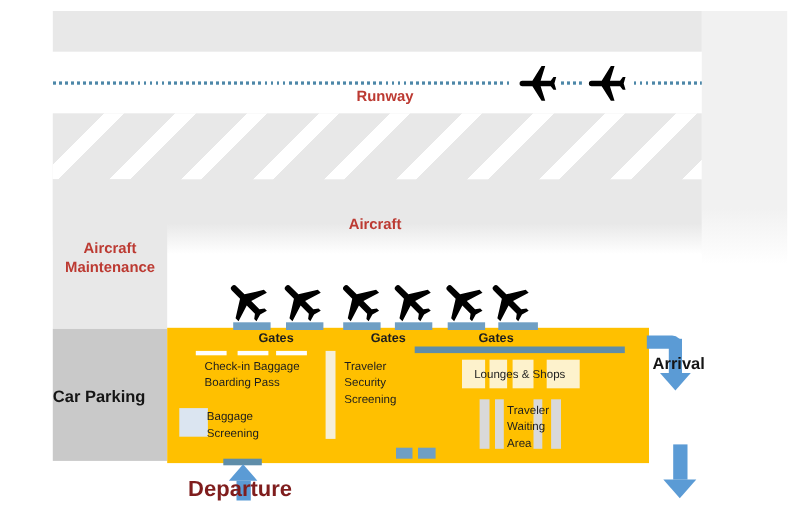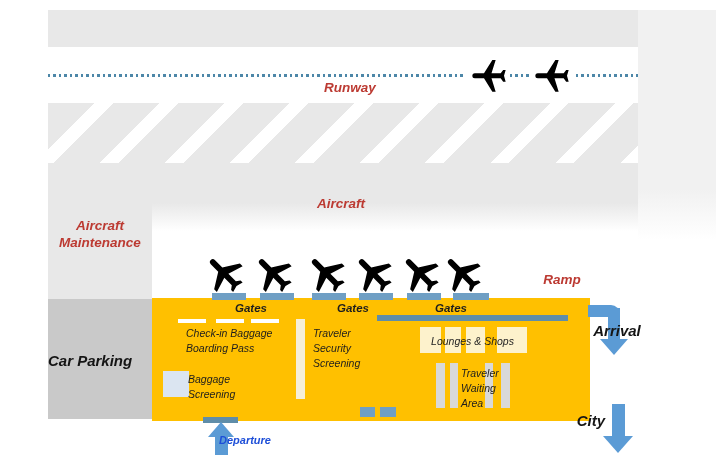--- a/index.html
+++ b/index.html
@@ -1,18 +1,18 @@
 <!DOCTYPE html>
 <html><head>
 <meta charset="utf-8">
 <style>
   html,body { margin:0; padding:0; background:#fff; }
   .stage {
     position:relative; width:716px; height:462px; background:#ffffff;
-    overflow:hidden; font-family:"Liberation Sans", sans-serif;font-style:italic;
+    overflow:hidden; font-family:"Liberation Sans", sans-serif;
   }
   .abs { position:absolute; }
 
   
   .col-faint { left:638px; top:10px; width:78px; height:230px;
     background:linear-gradient(to bottom,#f1f1f1 0%,#f1f1f1 78%,rgba(241,241,241,0) 100%); }
   .band-top { left:48px; top:10px; width:590px; height:37px; background:#e8e8e8; }
   .runway-line { left:48px; top:74px; width:590px; height:3px;
     background:repeating-linear-gradient(90deg,#4d87a8 0 2.5px,rgba(0,0,0,0) 2.5px 5.5px); z-index:1; }
   .band-taxi { left:48px; top:103px; width:590px; height:130px;
@@ -104,21 +104,20 @@
 
   <div class="abs gate-bar" style="left:212px;top:293px;width:34px"></div>
   <div class="abs gate-bar" style="left:260px;top:293px;width:34px"></div>
   <div class="abs gate-bar" style="left:312px;top:293px;width:34px"></div>
   <div class="abs gate-bar" style="left:359px;top:293px;width:34px"></div>
   <div class="abs gate-bar" style="left:407px;top:293px;width:34px"></div>
   <div class="abs gate-bar" style="left:453px;top:293px;width:36px"></div>
 
   <div class="abs red-lbl" style="left:300px;top:79px;width:100px">Runway</div>
   <div class="abs red-lbl" style="left:291px;top:195px;width:100px">Aircraft</div>
-  <div class="abs red-lbl" style="left:522px;top:271px;width:80px">Ramp</div>
   <div class="abs red-lbl" style="left:48px;top:217px;width:104px">
     <div>Aircraft</div>
     <div>Maintenance</div>
   </div>
   <div class="abs blk-lbl" style="left:48px;top:352px;width:104px;font-size:15px;text-align:left">Car Parking</div>
 
   <div class="abs tlabel" style="left:226px;top:301px;width:50px;text-align:center;font-weight:600;font-size:11.5px">Gates</div>
   <div class="abs tlabel" style="left:328px;top:301px;width:50px;text-align:center;font-weight:600;font-size:11.5px">Gates</div>
   <div class="abs tlabel" style="left:426px;top:301px;width:50px;text-align:center;font-weight:600;font-size:11.5px">Gates</div>
 
@@ -160,26 +159,25 @@
   <div class="abs wait-bar" style="left:501px;width:9px"></div>
   <div class="abs tlabel" style="left:461px;top:366px">
     <div>Traveler</div>
     <div>Waiting</div>
     <div>Area</div>
   </div>
 
   <div class="abs dep-bar"></div>
   <div class="abs tri dep-head"></div>
   <div class="abs arrow-part dep-stem"></div>
-  <div class="abs blk-lbl" style="left:171px;top:434px;width:100px;font-size:11px;text-align:right;color:#1d4ed8">Departure</div>
+  <div class="abs blk-lbl" style="left:171px;top:434px;width:100px;font-size:20px;text-align:left;color:#7f1d1d">Departure</div>
 
   <div class="abs arrow-part arr-h"></div>
   <div class="abs arrow-part arr-v"></div>
   <div class="abs tri arr-head"></div>
   <div class="abs blk-lbl" style="left:584px;top:322px;width:66px;font-size:15px;text-align:center">Arrival</div>
 
   <div class="abs arrow-part city-stem"></div>
   <div class="abs tri city-head"></div>
   <div class="abs blk-lbl" style="left:498px;top:411px;width:107px;font-size:15px;line-height:20px;text-align:right">
-    <div>City</div>
   </div>
 
 </div>
 
 </body></html>

